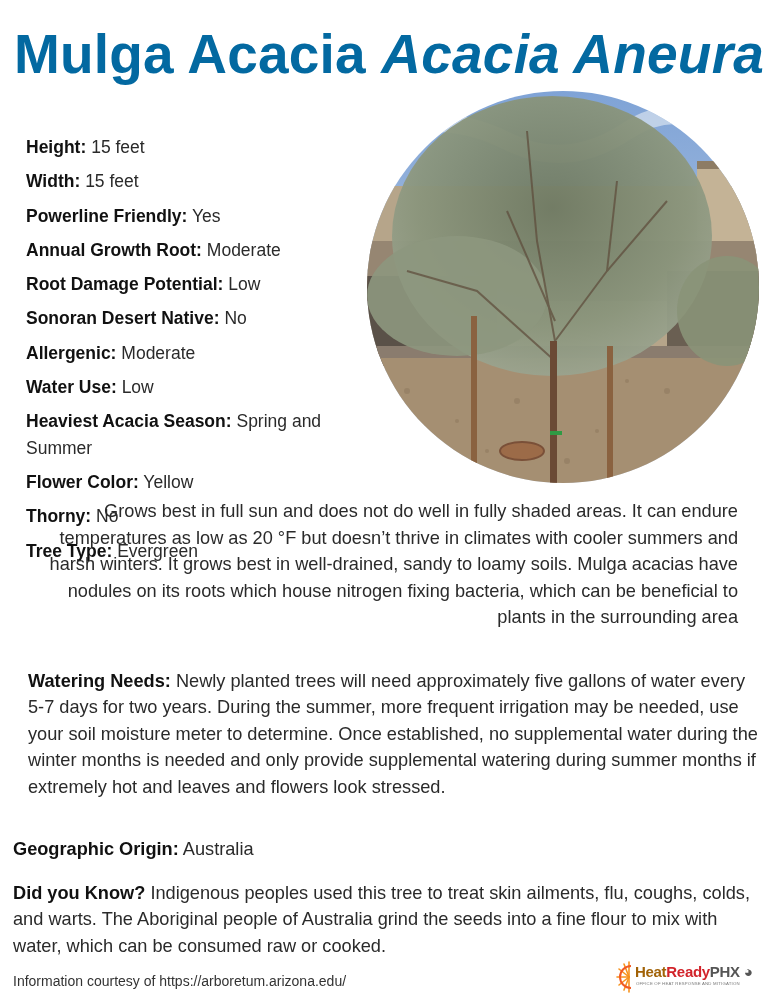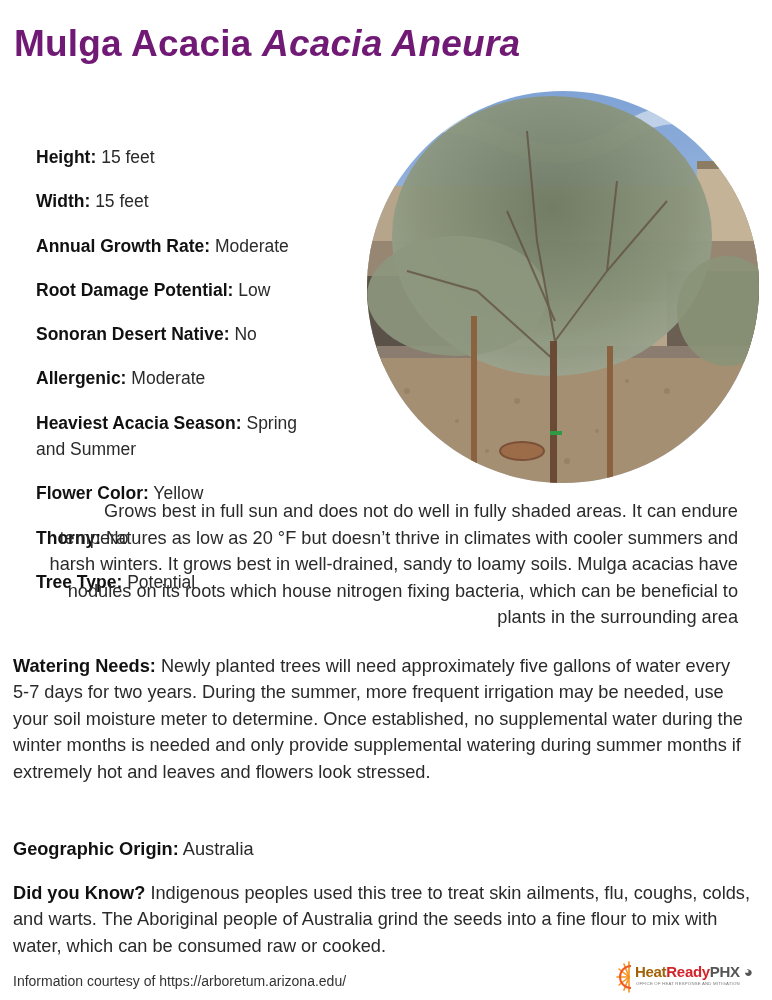--- a/index.html
+++ b/index.html
@@ -1,25 +1,25 @@
 <!DOCTYPE html>
 <html><head>
 <meta charset="utf-8">
 <style>
   html, body { margin:0; padding:0; background:#ffffff; }
   body { width:772px; height:1000px; position:relative; overflow:hidden; color:#222; font-family:"Liberation Sans", sans-serif; }
-  .title { position:absolute; left:14px; top:24px; margin:0; font-size:37px; font-weight:bold; color:#701a75; letter-spacing:0.2px; white-space:nowrap; line-height:1.1; font-family:"Liberation Sans", sans-serif; }
+  .title { position:absolute; left:14px; top:24px; margin:0; font-size:55px; font-weight:bold; color:#0369a1; letter-spacing:0.2px; white-space:nowrap; line-height:1.1; font-family:"Liberation Sans", sans-serif; }
   .title .sci { font-style:italic; }
   .specs { position:absolute; left:18px; top:126px; width:330px; font-size:17.5px; line-height:26.3px; color:#2a2a2a; }
-  .specs .row { margin:18px; }
+  .specs .row { margin:8px; }
   .specs b { color:#111; }
   .photo { position:absolute; left:367px; top:91px; width:392px; height:392px; border-radius:50%; overflow:hidden; }
   .photo svg { display:block; width:100%; height:100%; }
   .para { position:absolute; left:18px; top:498px; width:720px; font-size:18.2px; line-height:26.6px; color:#2a2a2a; margin:0;text-align:right; }
-  .water { position:absolute; left:13px; top:653px; width:735px; font-size:18.2px; line-height:26.4px; color:#2a2a2a; margin:0; }
+  .water { position:absolute; left:13px; top:653px; width:735px; font-size:18.2px; line-height:26.4px; color:#2a2a2a; margin:15px; }
   .origin { position:absolute; left:13px; top:836px; font-size:18.2px; line-height:26px; color:#2a2a2a; margin:0;text-align:center; }
   .didyou { position:absolute; left:13px; top:880px; width:745px; font-size:18.2px; line-height:26.3px; color:#2a2a2a; margin:0; }
   b.lbl { color:#111; font-weight:bold; }
   .credit { position:absolute; left:13px; top:973px; font-size:14px; color:#333; }
   .logo { position:absolute; left:615px; top:960px; width:150px; height:36px; }
   .logo .word { position:absolute; left:20px; top:3px; font-size:15px; font-weight:bold; letter-spacing:-0.3px; white-space:nowrap; }
   .logo .w1 { color:#a16207; }
   .logo .w2 { color:#d2232a; }
   .logo .w3 { color:#555; }
   .logo .sub { position:absolute; left:21px; top:21px; font-size:4.3px; color:#777; white-space:nowrap; letter-spacing:0.2px; }
@@ -29,28 +29,30 @@
 <body>
 
 <h1 class="title">
   <span>Mulga Acacia</span>
   <span class="sci">Acacia Aneura</span>
 </h1>
 
 <div class="specs">
   <p class="row"><b>Height:</b> <span>15 feet</span></p>
   <p class="row"><b>Width:</b> <span>15 feet</span></p>
-  <p class="row"><b>Annual Growth Rate:</b> <span>Moderate</span></p>
+  <p class="row"><b>Powerline Friendly:</b> <span>Yes</span></p>
+  <p class="row"><b>Annual Growth Root:</b> <span>Moderate</span></p>
   <p class="row"><b>Root Damage Potential:</b> <span>Low</span></p>
   <p class="row"><b>Sonoran Desert Native:</b> <span>No</span></p>
   <p class="row"><b>Allergenic:</b> <span>Moderate</span></p>
+  <p class="row"><b>Water Use:</b> <span>Low</span></p>
   <p class="row"><b>Heaviest Acacia Season:</b> <span>Spring and Summer</span></p>
   <p class="row"><b>Flower Color:</b> <span>Yellow</span></p>
   <p class="row"><b>Thorny:</b> <span>No</span></p>
-  <p class="row"><b>Tree Type:</b> <span>Potential</span></p>
+  <p class="row"><b>Tree Type:</b> <span>Evergreen</span></p>
 </div>
 
 <div class="photo">
   <svg viewBox="0 0 392 392" xmlns="http://www.w3.org/2000/svg">
     <defs>
       <linearGradient id="sky" x1="0" y1="0" x2="0" y2="1">
         <stop offset="0" stop-color="#7fa3d6"></stop>
         <stop offset="1" stop-color="#c8d6e8"></stop>
       </linearGradient>
       <radialGradient id="crown" cx="0.5" cy="0.4" r="0.6">

